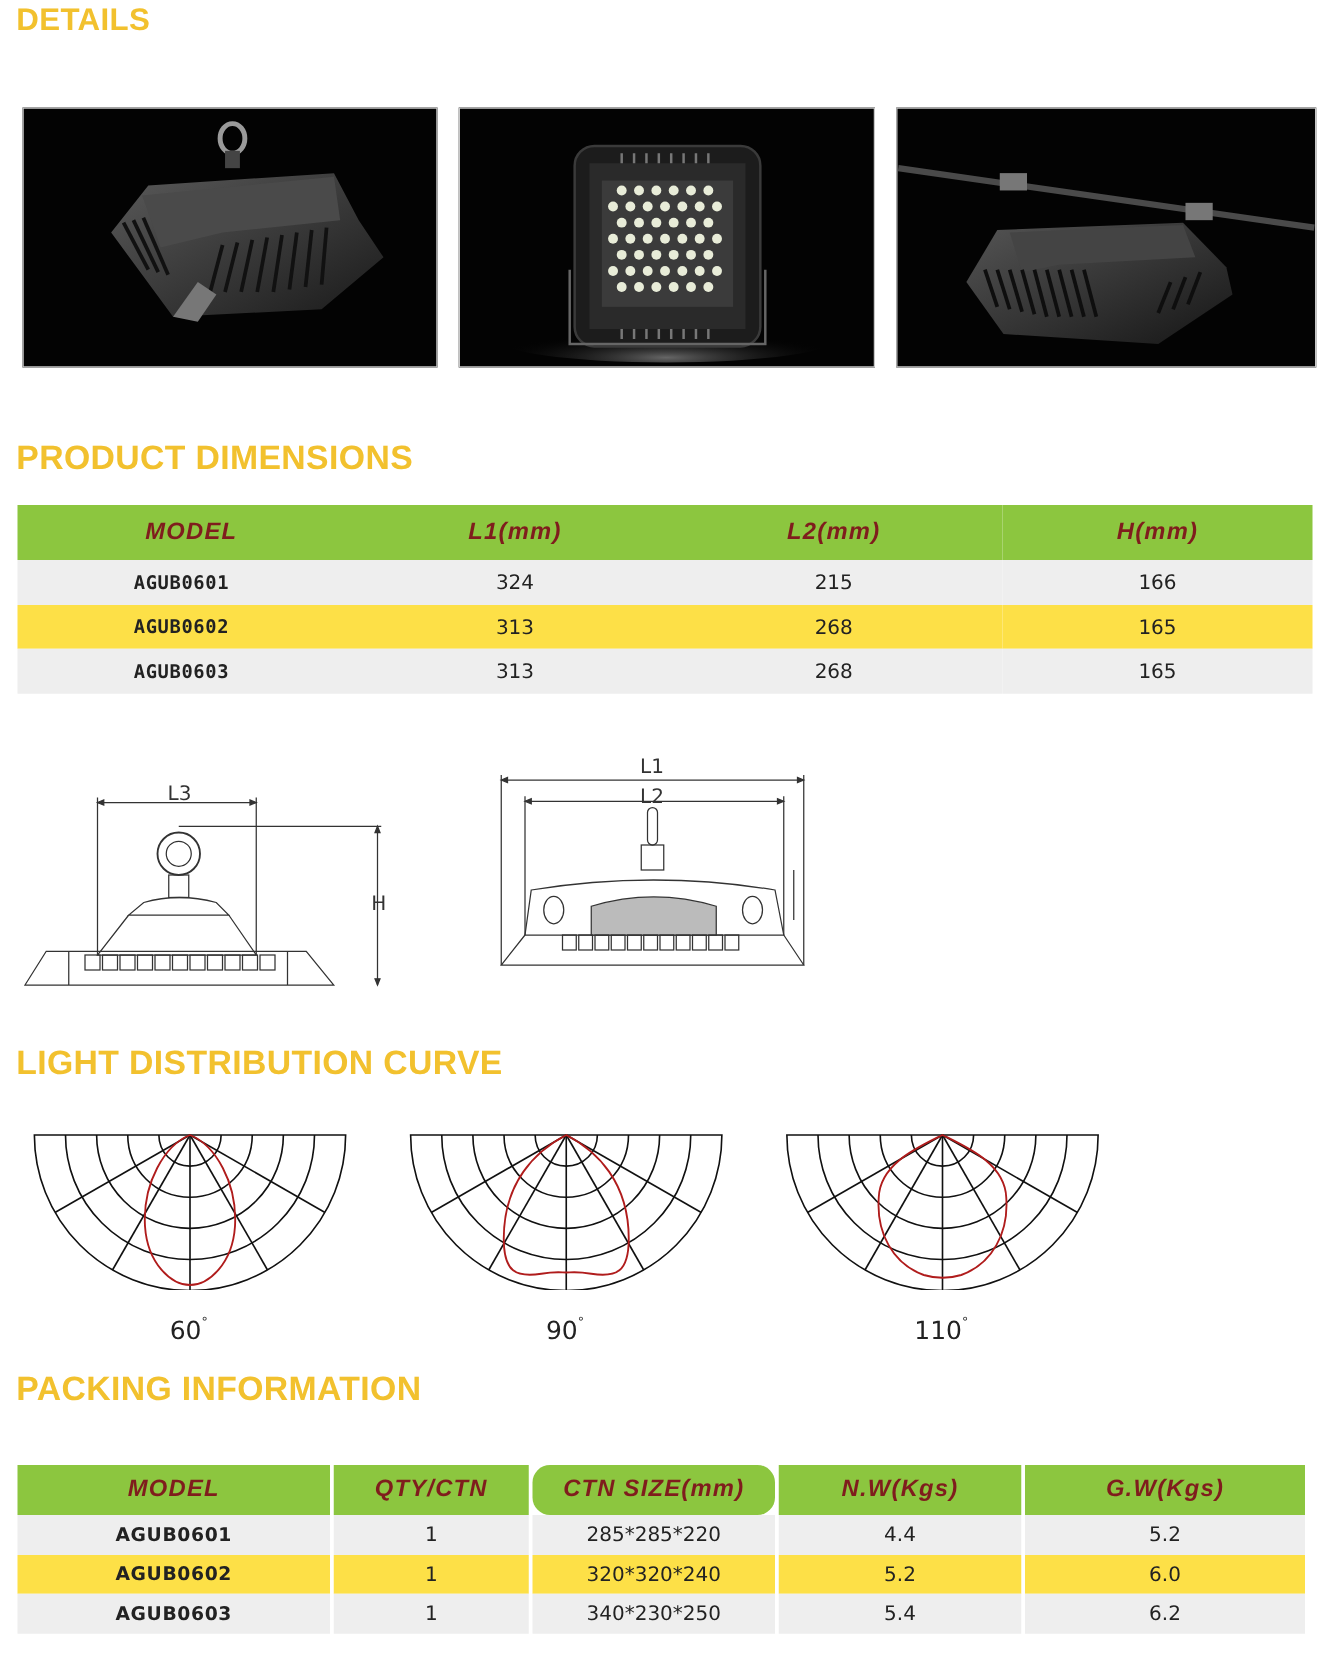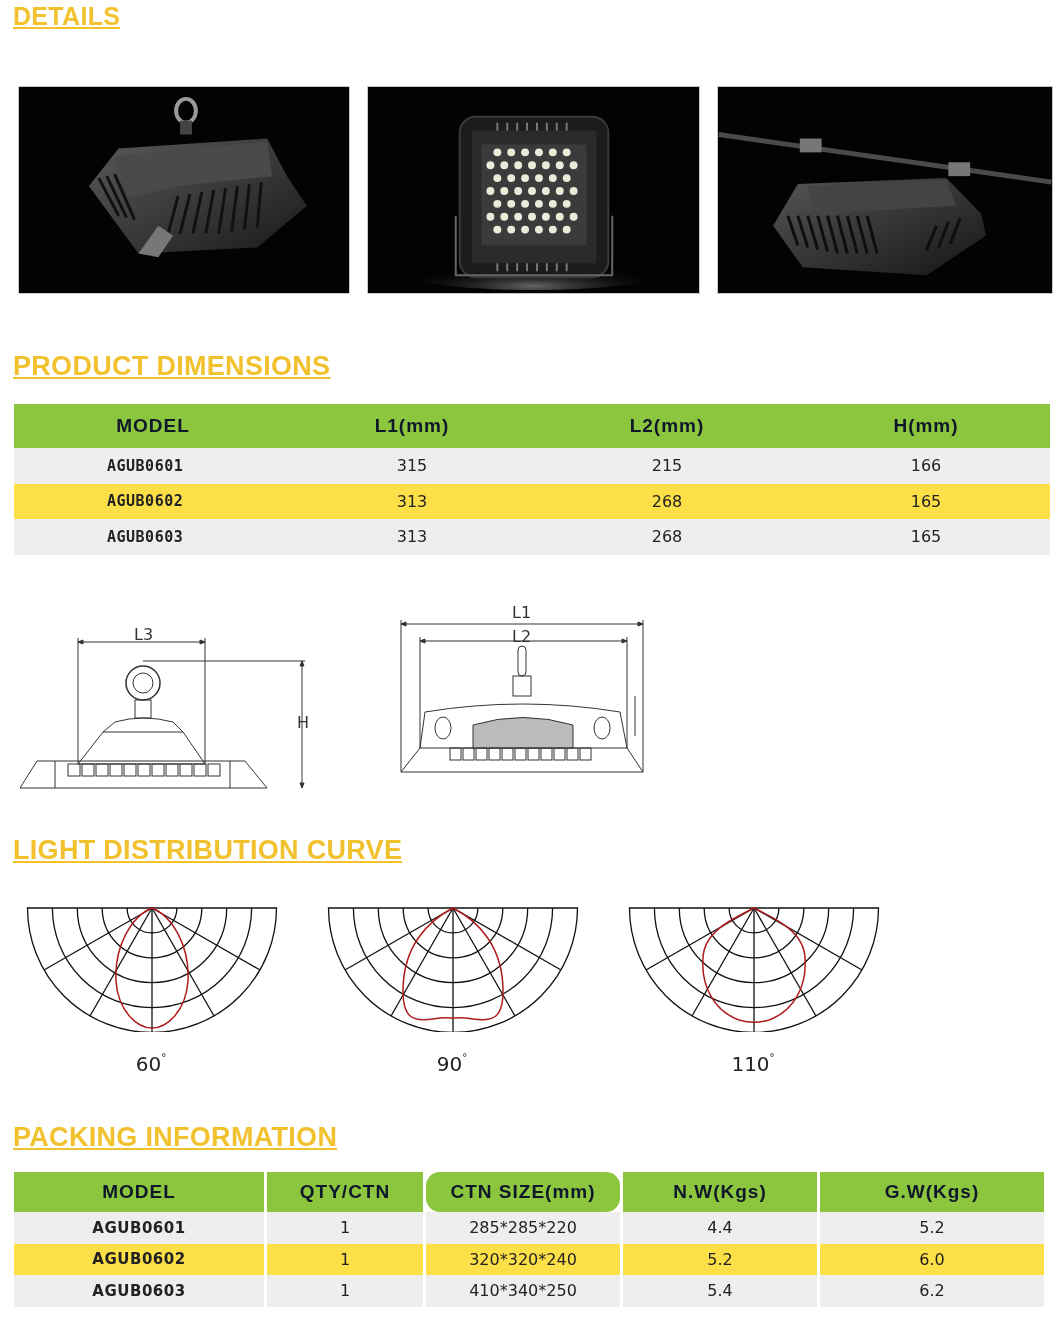--- a/index.html
+++ b/index.html
@@ -1,22 +1,22 @@
 <!DOCTYPE html>
 <html><head>
 <meta charset="utf-8">
 <style>
   * { box-sizing: border-box; margin: 0; padding: 0; }
   body { width: 1060px; height: 1329px; background: #ffffff; font-family: "DejaVu Sans", sans-serif; position: relative; overflow: hidden; color: #222; }
-  .section-title { position: absolute; left: 13px; font-family: "Liberation Sans", sans-serif; font-weight: bold; color: #f2c12e; font-size: 27px; letter-spacing: 0.3px; text-decoration: underline; }
+  .section-title { position: absolute; left: 13px; font-family: "Liberation Sans", sans-serif; font-weight: bold; color: #f2c12e; font-size: 27px; letter-spacing: 0.3px; }
   .photo { position: absolute; background: #030303; overflow: hidden; border: 1px solid #c8c8c8; }
   .photo svg { width: 100%; height: 100%; display: block; }
 
   table.spec { position: absolute; border-collapse: separate; border-spacing: 0; }
-  table.spec th { background: #8cc63f; color: #0f172a; font-family: "Liberation Sans", sans-serif; font-weight: bold; font-size: 19px; letter-spacing: 1px; text-align: center; }
+  table.spec th { background: #8cc63f; color: #7f1d1d; font-family: "Liberation Sans", sans-serif; font-style: italic; font-weight: bold; font-size: 19px; letter-spacing: 1px; text-align: center; }
   table.spec td { font-size: 16px; text-align: center; color: #222; }
   table.spec tr.odd td { background: #eeeeee; }
   table.spec tr.even td { background: #fde047; }
   table.spec td.model { font-family: "DejaVu Sans Mono", monospace; font-weight: bold; font-size: 15px; letter-spacing: 0.5px; }
 
   #dim-table { left: 14px; top: 404px; width: 1036px; }
   #dim-table th { height: 44px; }
   #dim-table td { height: 35.5px; }
   #dim-table td.model { text-align: left; padding-left: 93px; }
 
@@ -182,21 +182,21 @@
     <tr>
       <th style="width:278px;">MODEL</th>
       <th style="width:240px;">L1(mm)</th>
       <th style="width:270px;">L2(mm)</th>
       <th>H(mm)</th>
     </tr>
   </thead>
   <tbody>
     <tr class="odd">
       <td class="model">AGUB0601</td>
-      <td>315</td>
+      <td>324</td>
       <td>215</td>
       <td>166</td>
     </tr>
     <tr class="even">
       <td class="model">AGUB0602</td>
       <td>313</td>
       <td>268</td>
       <td>165</td>
     </tr>
     <tr class="odd">
@@ -325,21 +325,21 @@
     <line x1="0" y1="2" x2="0" y2="126.5"></line>
     <line x1="0" y1="2" x2="62" y2="110"></line>
       <line x1="0" y1="2" x2="-62" y2="110"></line>
     <line x1="0" y1="2" x2="108" y2="64"></line>
       <line x1="0" y1="2" x2="-108" y2="64"></line>
   </g>
   <path d="M0 2 C-20 12 -50 25 -51 52 C-53 80 -40 105 -15 114 C-5 117 5 117 15 114 C40 105 53 80 51 52 C50 25 20 12 0 2 Z" fill="none" stroke="#b01c1c" stroke-width="1.5"></path>
 </svg>
 <div class="polar-label" style="left:703px;top:1052px;"><span>110</span><sup>°</sup></div>
 
-<div class="section-title" style="top:1122px;text-align:right;">PACKING INFORMATION</div>
+<div class="section-title" style="top:1096px;text-align:right;">PACKING INFORMATION</div>
 
 <table class="spec" id="pack-table">
   <thead>
     <tr>
       <th style="width:250px;">MODEL</th>
       <th style="width:156px;">QTY/CTN</th>
       <th style="width:194px;border-radius:14px;">CTN SIZE(mm)</th>
       <th style="width:194px;">N.W(Kgs)</th>
       <th>G.W(Kgs)</th>
     </tr>
@@ -355,18 +355,18 @@
     <tr class="even">
       <td class="model">AGUB0602</td>
       <td>1</td>
       <td>320*320*240</td>
       <td>5.2</td>
       <td>6.0</td>
     </tr>
     <tr class="odd">
       <td class="model">AGUB0603</td>
       <td>1</td>
-      <td>410*340*250</td>
+      <td>340*230*250</td>
       <td>5.4</td>
       <td>6.2</td>
     </tr>
   </tbody>
 </table>
 
 </body></html>

